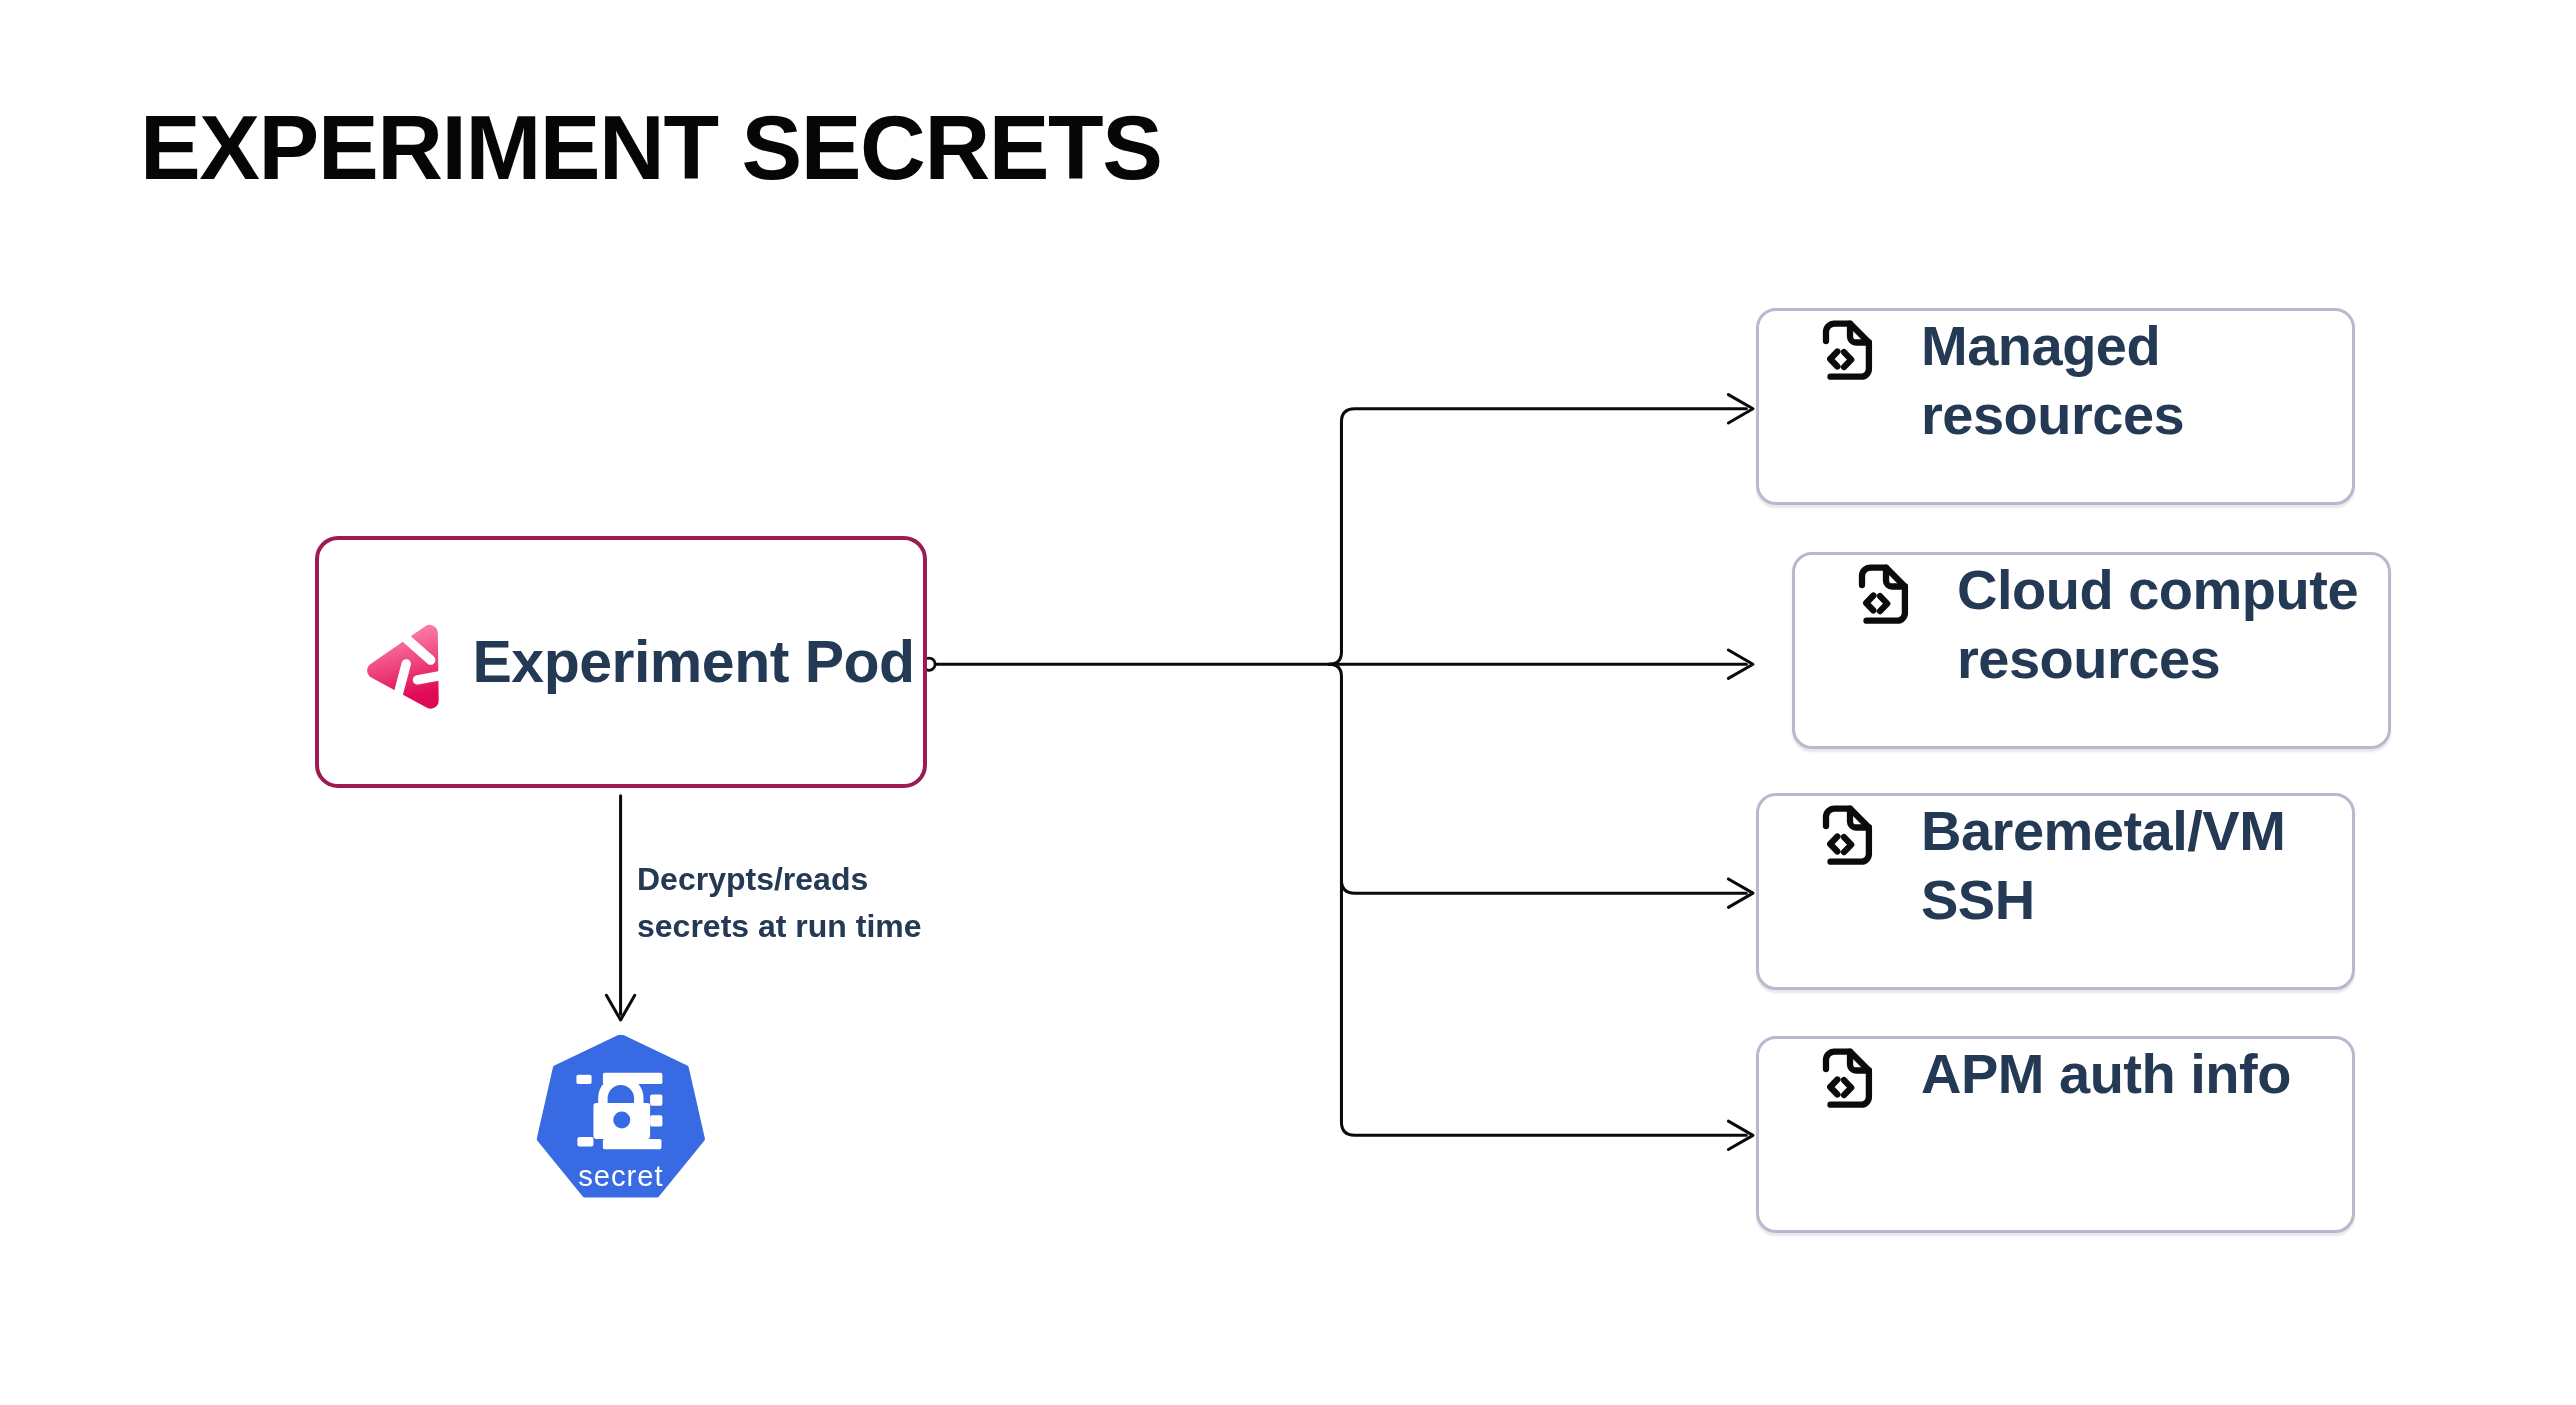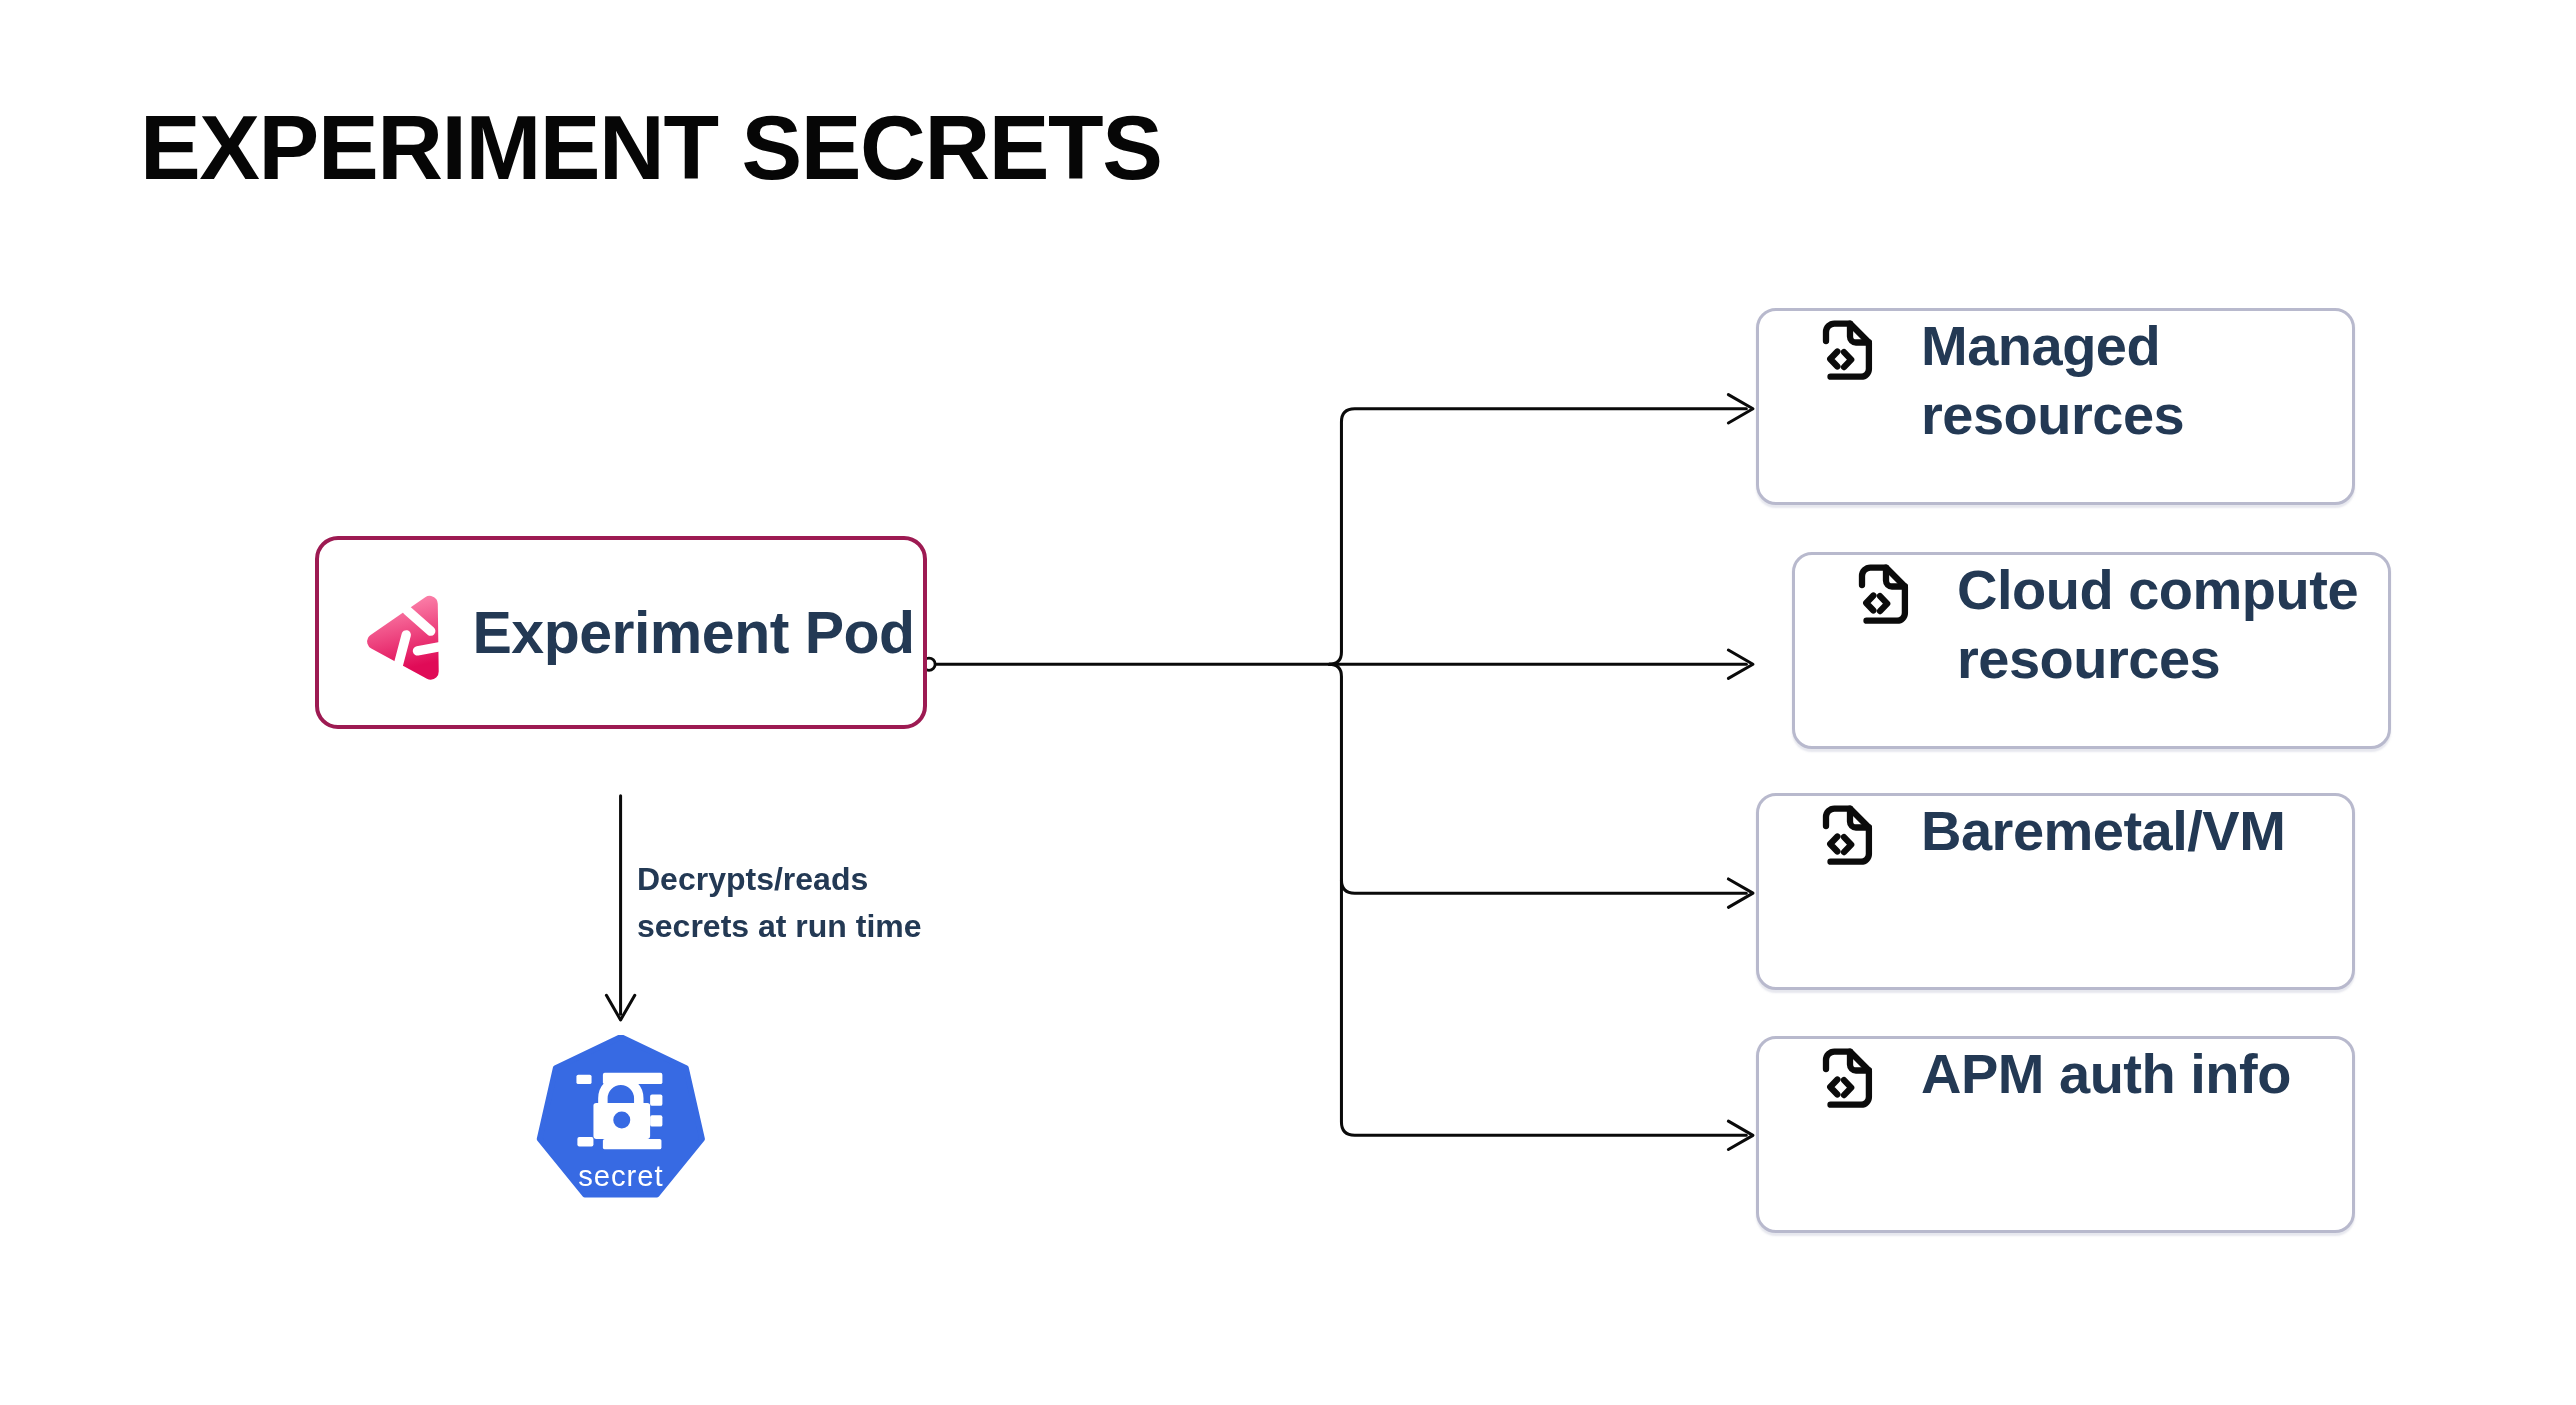--- a/index.html
+++ b/index.html
@@ -11,21 +11,21 @@
     overflow:hidden;
     padding-left:12px;
   }
   .title{
     position:absolute;left:140px;top:102px;
     font-size:91px;font-weight:700;letter-spacing:-1.4px;
     line-height:1;color:#060606;white-space:nowrap;
   }
   svg.connectors{position:absolute;left:0;top:0;width:2576px;height:1406px;}
   .pod{
-    position:absolute;left:315px;top:536px;width:612px;height:193px;
+    position:absolute;left:315px;top:536px;width:612px;height:252px;
     box-sizing:border-box;border:4.7px solid #9d1a52;border-radius:23px;
     background:#ffffff;display:flex;align-items:center;
     padding-left:38px;gap:26.5px;
   }
   .pod-label{
     font-size:59px;font-weight:700;color:#233954;
     letter-spacing:-0.5px;white-space:nowrap;
   }
   .annotation{
     position:absolute;left:637px;top:856px;
@@ -153,20 +153,21 @@
     <svg class="doc-icon" width="72" height="78" viewBox="0 0 24 25">
       <g stroke="#0b0b0b" stroke-width="2.1" fill="none" stroke-linecap="round" stroke-linejoin="round">
         <path d="M5 9.5 V6.5 A2.8 2.8 0 0 1 7.8 3.7 H13 L19.3 10 V18.8 A2.6 2.6 0 0 1 16.7 21.4 H6.5"></path>
         <path d="M13 3.7 V8 A2 2 0 0 0 15 10 H19.3"></path>
         <path d="M8.8 13 L6.4 15.5 L8.8 18"></path>
         <path d="M11 18.2 L13.4 15.7 L11 13.2"></path>
       </g>
     </svg>
     <div class="target-label">
       <span>Baremetal/VM</span>
+      <span>SSH</span>
     </div>
   </div>
 
   <div class="target" style="top:1036px;">
     <svg class="doc-icon" width="72" height="78" viewBox="0 0 24 25">
       <g stroke="#0b0b0b" stroke-width="2.1" fill="none" stroke-linecap="round" stroke-linejoin="round">
         <path d="M5 9.5 V6.5 A2.8 2.8 0 0 1 7.8 3.7 H13 L19.3 10 V18.8 A2.6 2.6 0 0 1 16.7 21.4 H6.5"></path>
         <path d="M13 3.7 V8 A2 2 0 0 0 15 10 H19.3"></path>
         <path d="M8.8 13 L6.4 15.5 L8.8 18"></path>
         <path d="M11 18.2 L13.4 15.7 L11 13.2"></path>

